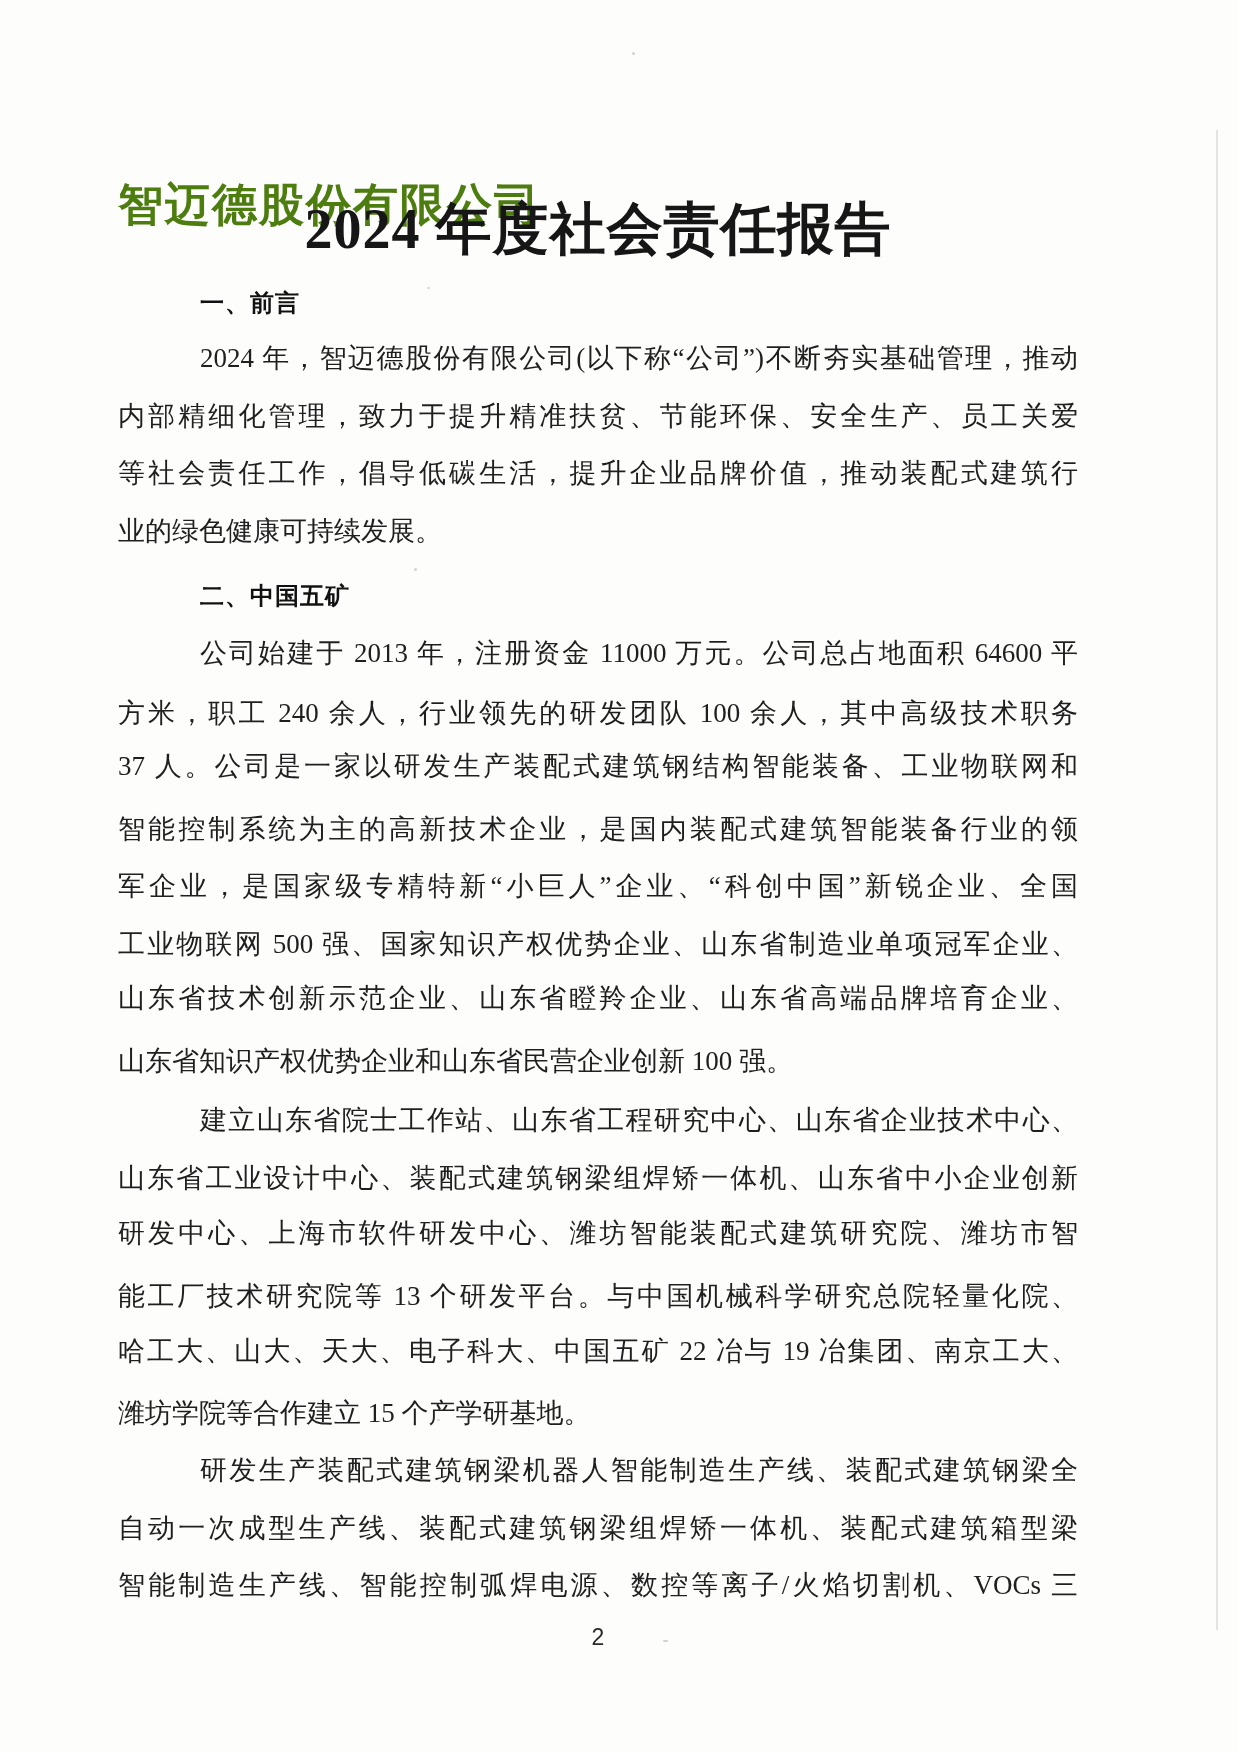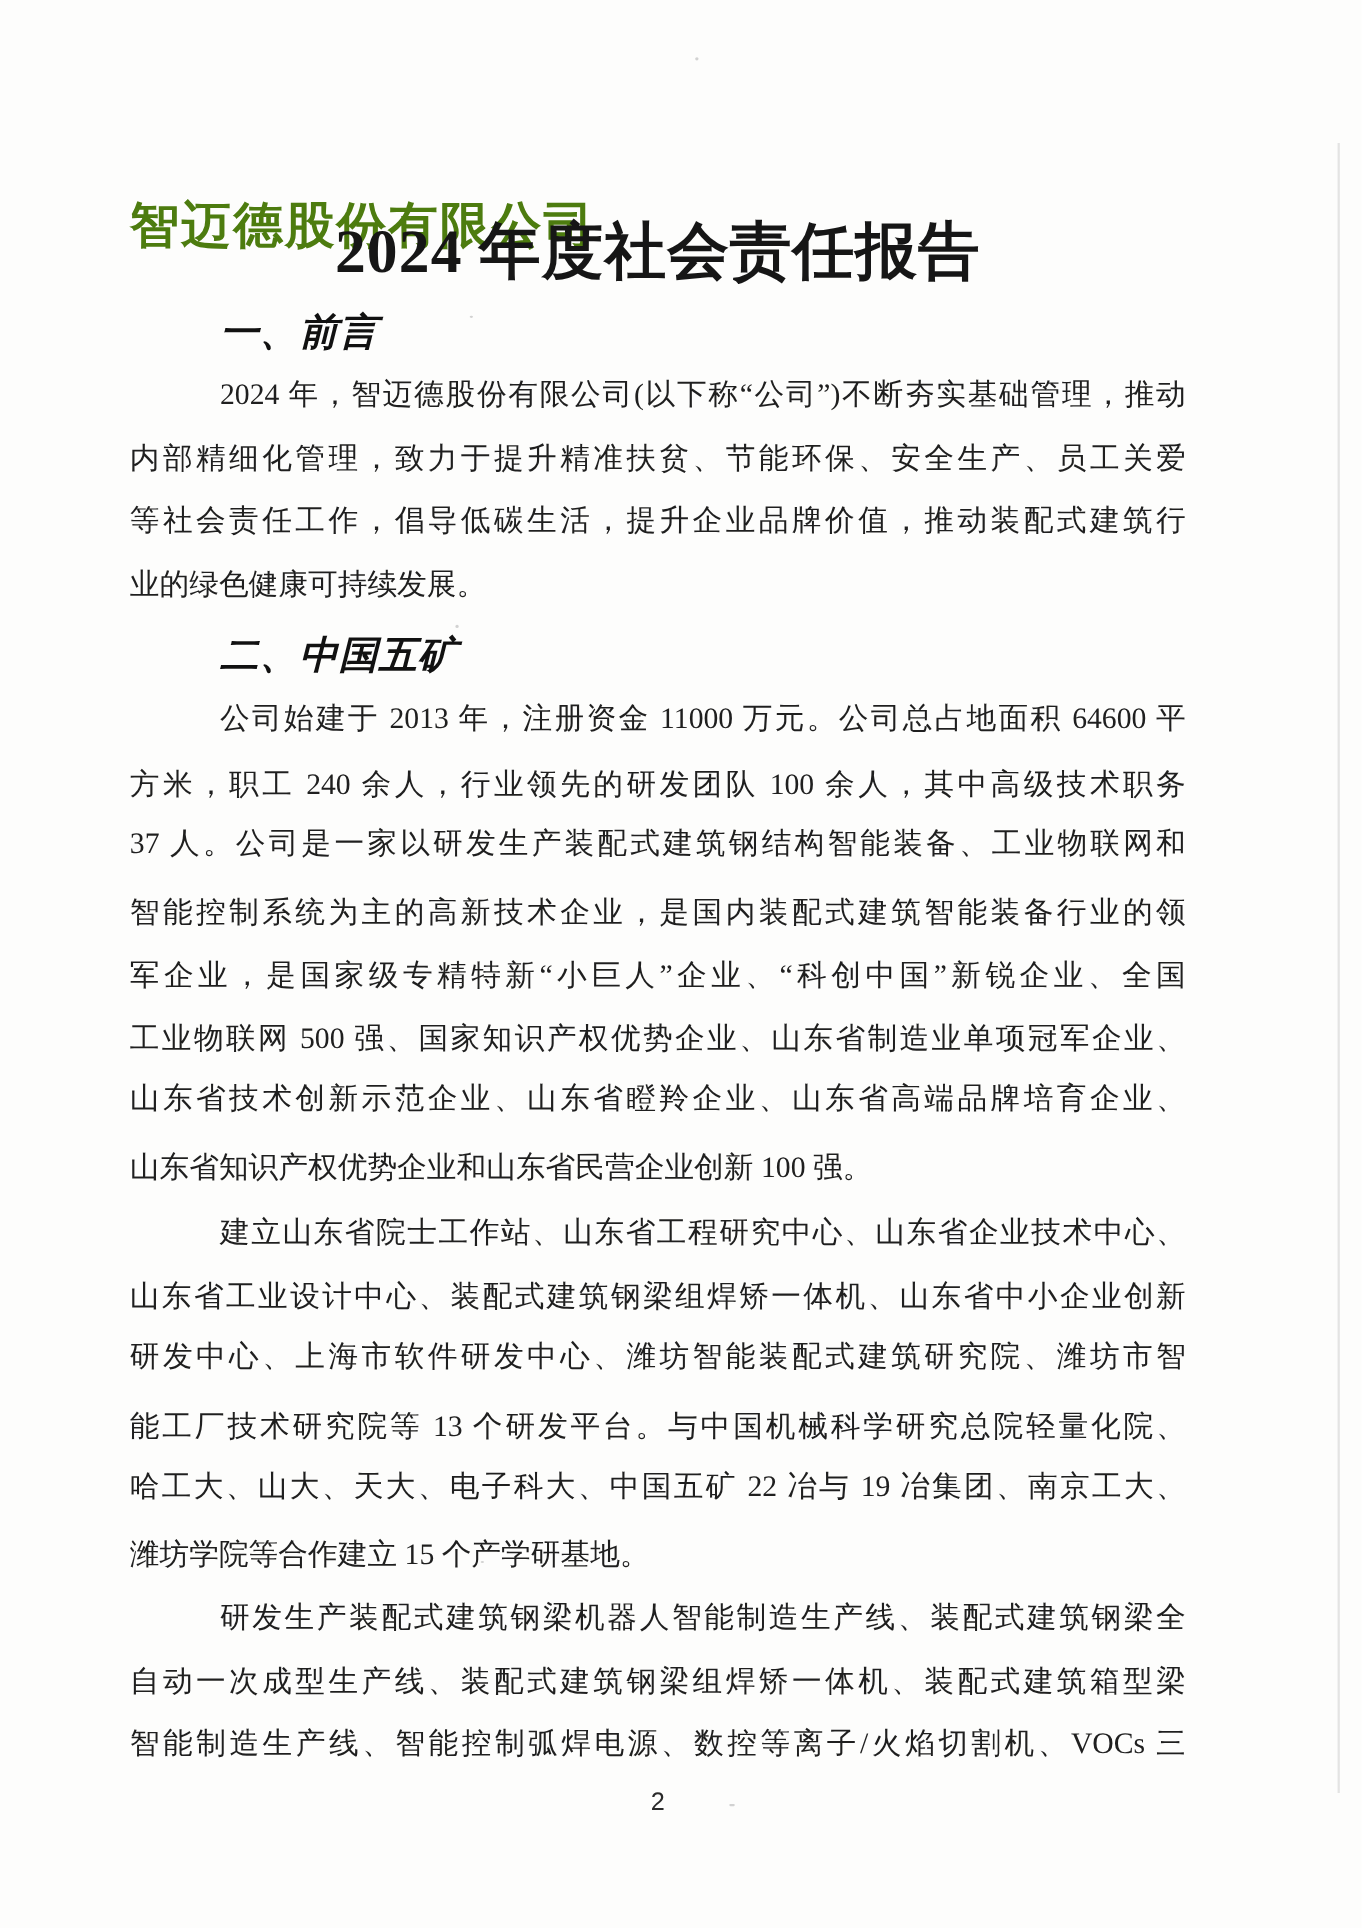--- a/index.html
+++ b/index.html
@@ -35,26 +35,25 @@
     line-height: 48px;
     letter-spacing: 1px;
     color: #161616;
     white-space: nowrap;
   }
   .heading {
     position: absolute;
     left: 200px;
     font-family: "Liberation Sans", sans-serif;
     font-weight: 700;
-    font-size: 35px;
+    font-size: 24px;
     line-height: 34px;
     letter-spacing: 1px;
     color: #111111;
     white-space: nowrap;
-    font-style: italic;
   }
   .line {
     position: absolute;
     left: 118px;
     width: 960px;
     height: 38px;
     font-family: "Liberation Serif", serif;
     font-size: 27px;
     line-height: 34px;
     color: #1f1f1f;

